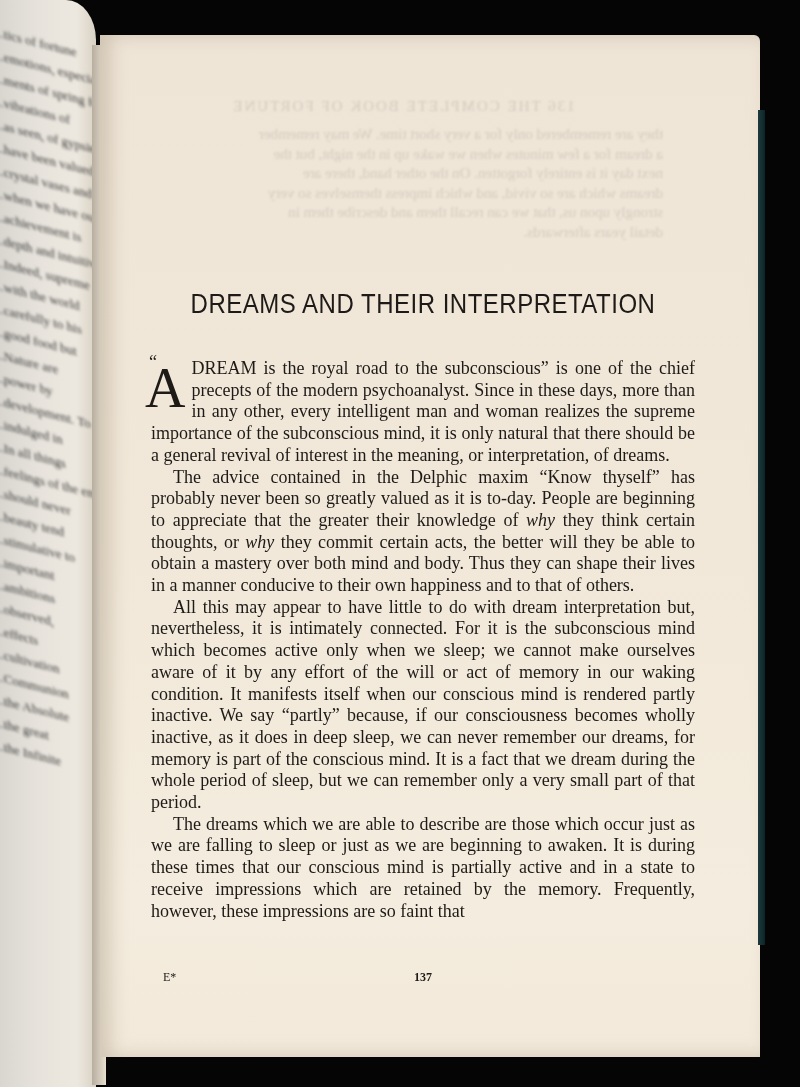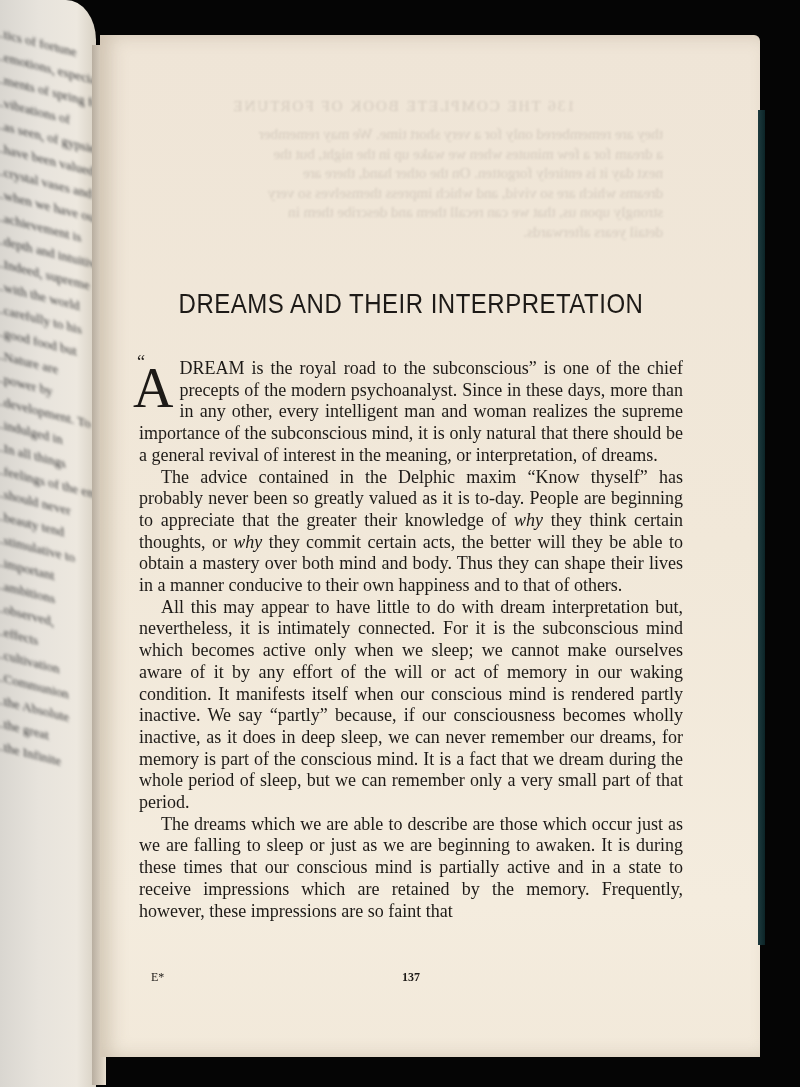--- a/index.html
+++ b/index.html
@@ -29,21 +29,21 @@
       box-shadow: inset 10px 0 18px rgba(120,100,70,0.25);
     }
     .cover-edge {
       position: absolute; left: 758px; top: 110px; width: 7px; height: 835px;
       background: linear-gradient(90deg, #1d3a3e, #0c2427);
     }
     .bleed { position: absolute; left: 143px; top: 98px; width: 520px; color: rgba(90,80,70,0.18); filter: blur(0.8px); transform: scaleX(-1); }
     .bleed .runhead { font-size: 15px; letter-spacing: 2px; text-align: center; margin-bottom: 10px; }
     .bleed p { margin: 0; font-size: 15px; line-height: 19.5px; text-align: justify; }
 
-    .content { position: absolute; left: 139px; top: 290px; width: 544px; color: #1d1a17; }
+    .content { position: absolute; left: 151px; top: 290px; width: 544px; color: #1d1a17; }
     .title {
       font-family: "Liberation Sans", "DejaVu Sans", sans-serif; font-weight: normal;
       font-size: 24px; letter-spacing: 0.5px; text-align: center; margin: 0 0 40px 0;
       transform: scaleY(1.12); white-space: nowrap;
     }
     .para { margin: 0; font-size: 18px; line-height: 21.7px; text-align: justify; text-indent: 0; }
     .para.indent { text-indent: 22px; font-family: Liberation Serif, serif; }
     .first { position: relative; }
     .dropcap {
       float: left; font-size: 56px; line-height: 44px; margin: 8px 6px 0 -6px; font-family: "Liberation Serif", serif;

